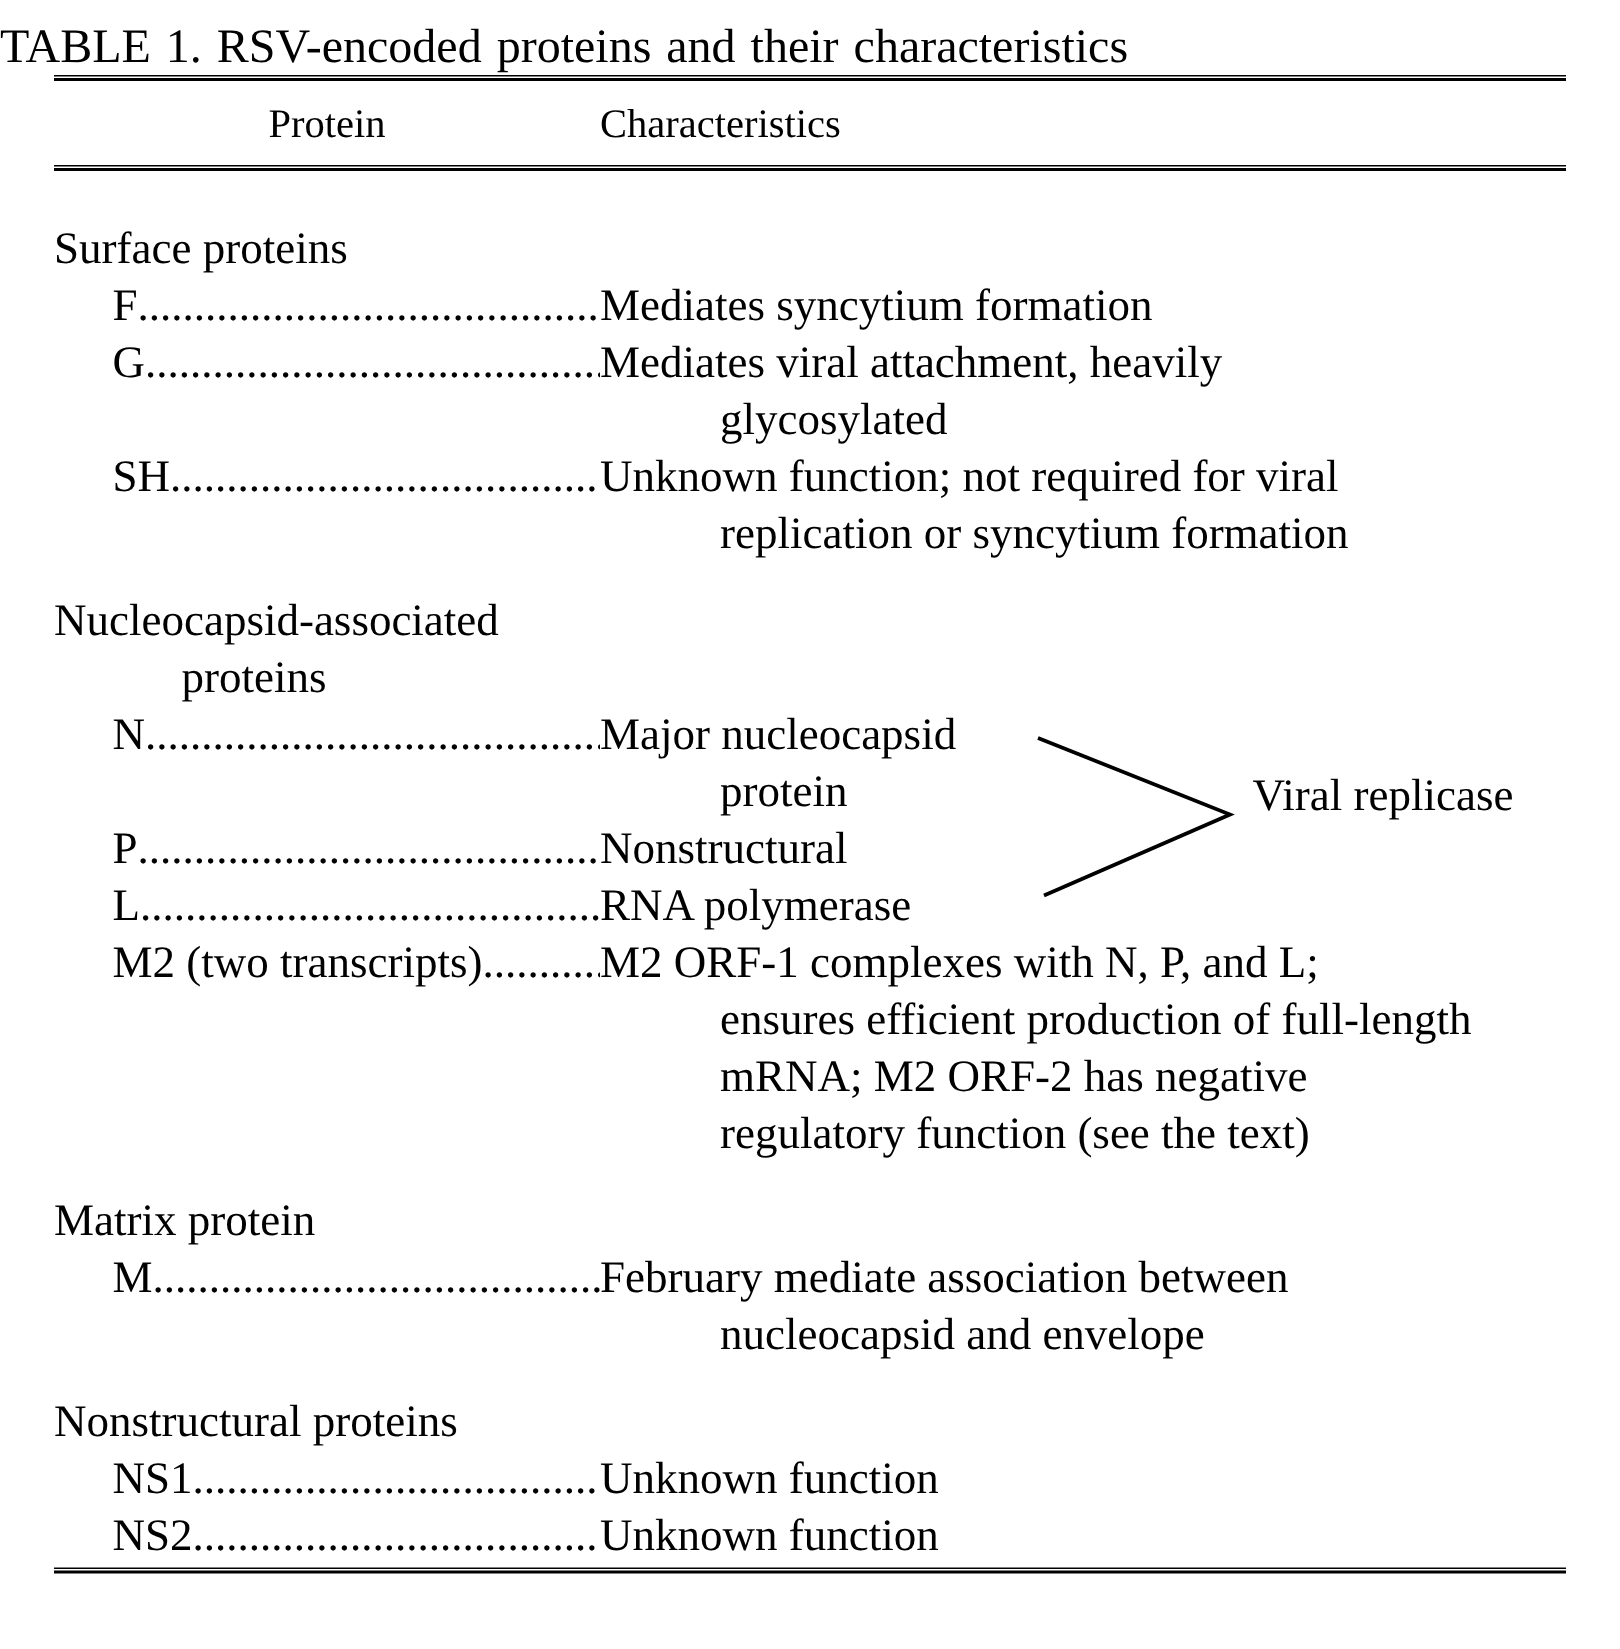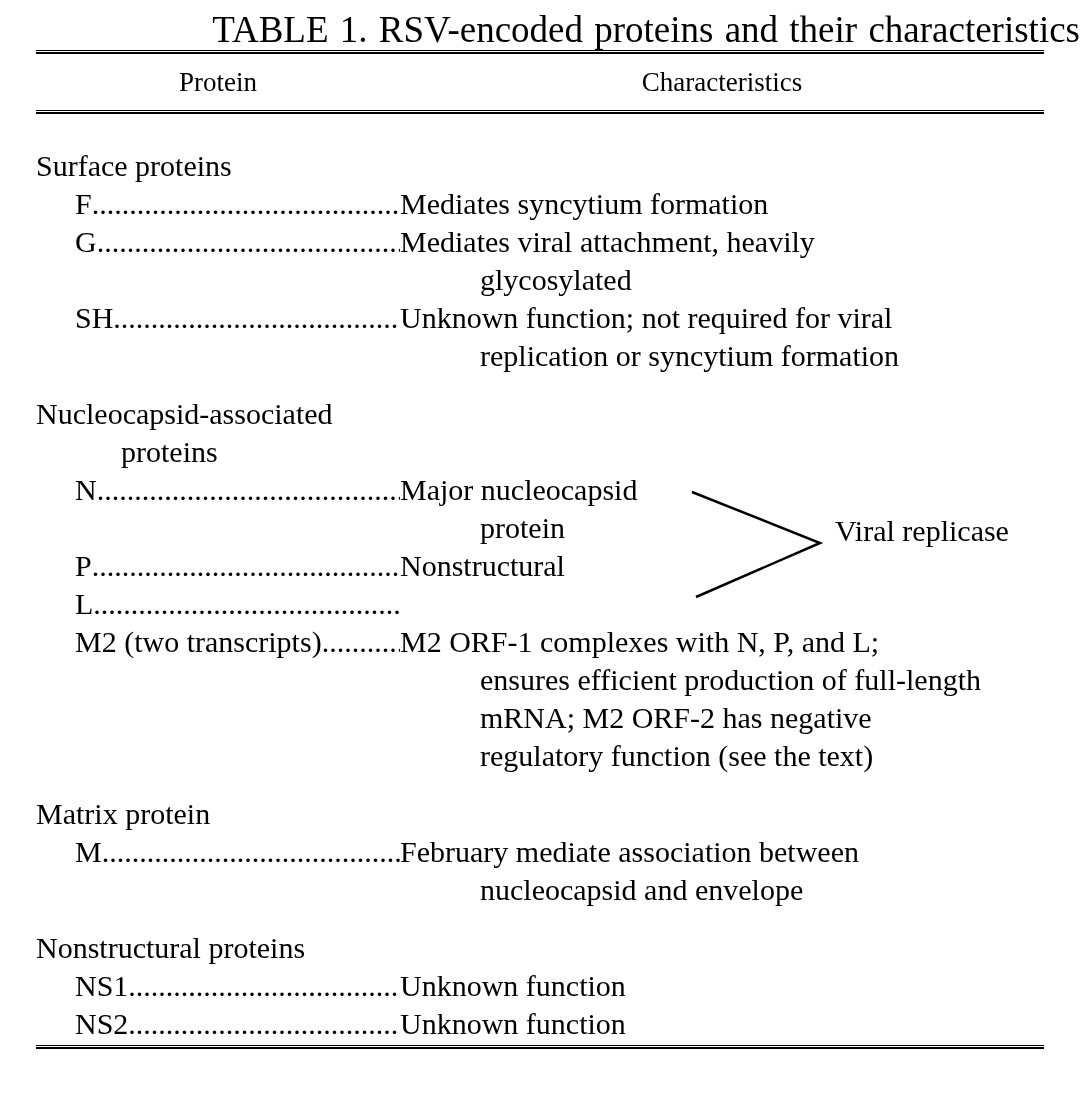--- a/index.html
+++ b/index.html
@@ -3,27 +3,27 @@
 <meta charset="utf-8">
 <style>
   html,body { margin:0; padding:0; background:#ffffff; }
   .page {
     position:relative; width:1080px; height:1099px; overflow:hidden;
     background:#ffffff; color:#000000;
     font-family:"Liberation Serif","DejaVu Serif",serif;
     font-size:30px; line-height:38px;
   }
   .title {
-    text-align:right; padding-top:10px; height:40px; line-height:40px;
-    font-size:37px; word-spacing:2px;
+    text-align:left; padding-top:10px; height:40px; line-height:40px;
+    font-size:32px; word-spacing:2px;
   }
   .rule { margin:0 36px; height:1px; border-top:1.5px solid #000; border-bottom:2.5px solid #000; }
   .thead { display:flex; align-items:center; height:56px; padding:0 36px; font-size:27px; }
   .th-protein { width:364px; text-align:center; }
-  .th-char { flex:1; text-align:center; }
+  .th-char { flex:1; }
   .tbody { padding:16px 36px 2px 36px; }
   .section { margin-top:20px; }
   .section:first-child { margin-top:17px; }
   .sec-heading { padding-left:85px; text-indent:-85px; white-space:pre-line; }
   .prow { display:flex; align-items:flex-start; padding-left:39px; }
   .pleft { display:flex; align-items:baseline; width:325px; flex:none; overflow:hidden; }
   .pname { flex:none; }
   .dots { flex:1 1 auto; overflow:hidden; white-space:nowrap; }
   .dots::after { content:"................................................................................"; }
   .pchar { flex:1; padding-left:80px; text-indent:-80px; white-space:pre-line; }
@@ -91,20 +91,21 @@
           <span class="pname">P</span>
             <span class="dots"></span>
         </div>
         <div class="pchar">Nonstructural</div>
       </div>
       <div class="prow">
         <div class="pleft">
           <span class="pname">L</span>
             <span class="dots"></span>
         </div>
+        <div class="pchar">RNA polymerase</div>
       </div>
       <div class="prow">
         <div class="pleft">
           <span class="pname">M2 (two transcripts)</span>
             <span class="dots"></span>
         </div>
         <div class="pchar">M2 ORF-1 complexes with N, P, and L;
 ensures efficient production of full-length
 mRNA; M2 ORF-2 has negative
 regulatory function (see the text)</div>

